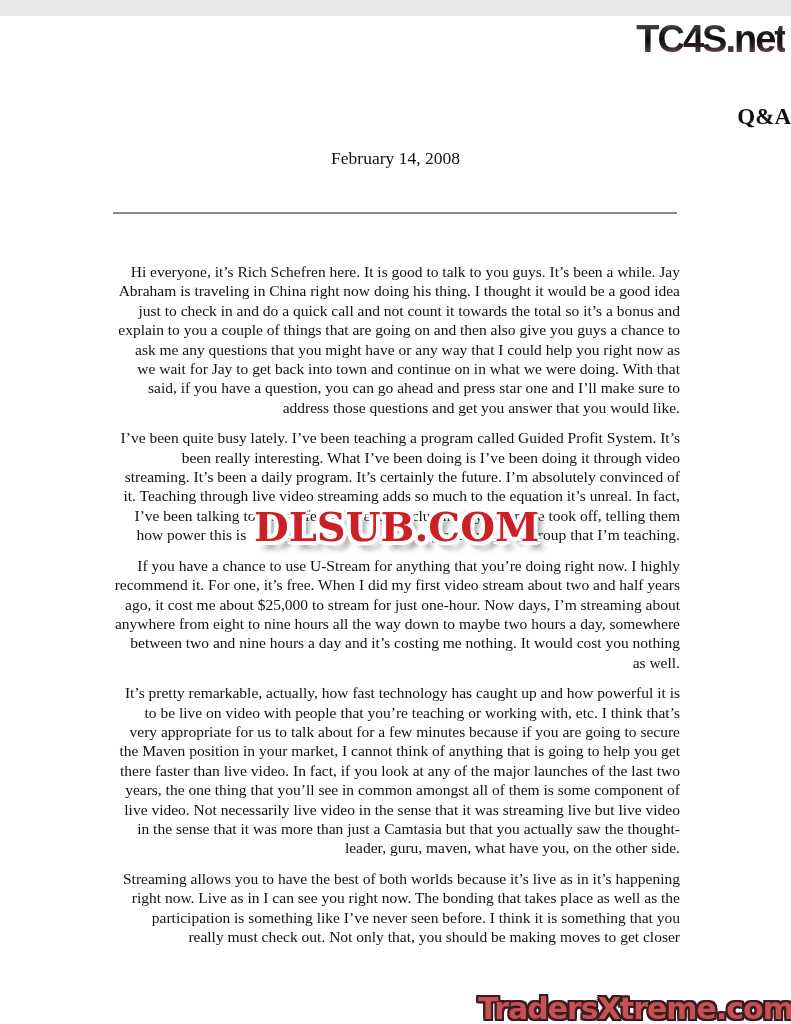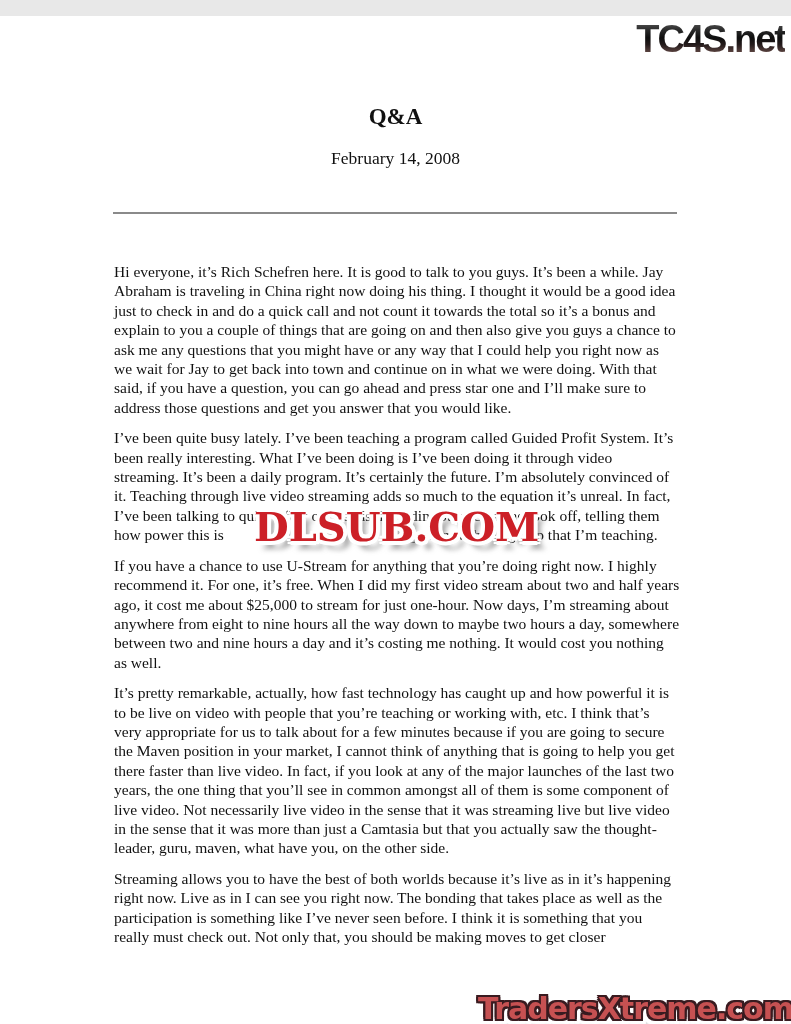--- a/index.html
+++ b/index.html
@@ -13,36 +13,36 @@
   .logo-top{
     position:absolute;top:2px;right:6px;
     font-family:"Liberation Sans",sans-serif;
     font-weight:bold;font-size:38px;letter-spacing:-2px;
     background:linear-gradient(180deg,#6a6a6a 0%,#2a2a2a 28%,#0e0e0e 46%,#241b1b 62%,#6b4f4b 85%,#9b7a74 100%);
     -webkit-background-clip:text;background-clip:text;
     color:#222;-webkit-text-fill-color:transparent;
   }
 
   .doc-title{
-    position:absolute;top:88px;left:0;width:791px;text-align:center;
+    position:absolute;top:88px;left:0;width:791px;text-align:right;
     font-size:23px;font-weight:bold;
   }
   .doc-date{
     position:absolute;top:132px;left:0;width:791px;text-align:center;
     font-size:17.5px;
   }
 
   .rule{
     position:absolute;top:196px;left:113px;width:564px;height:2px;
     background:#8a8a8a;
   }
 
   .body-text{
     position:absolute;top:246px;left:114px;width:566px;
-    font-size:15.5px;line-height:19.4px;text-align:left;
+    font-size:15.5px;line-height:19.4px;text-align:right;
   }
   .body-text p{margin:0 0 11px 0;}
   .cover-gap{display:inline-block;height:1px;}
 
   
   .watermark{
     position:absolute;top:487px;left:254px;
     font-family:"DejaVu Serif",serif;font-weight:bold;
     font-size:40px;letter-spacing:0px;white-space:nowrap;
     color:#cc2027;

